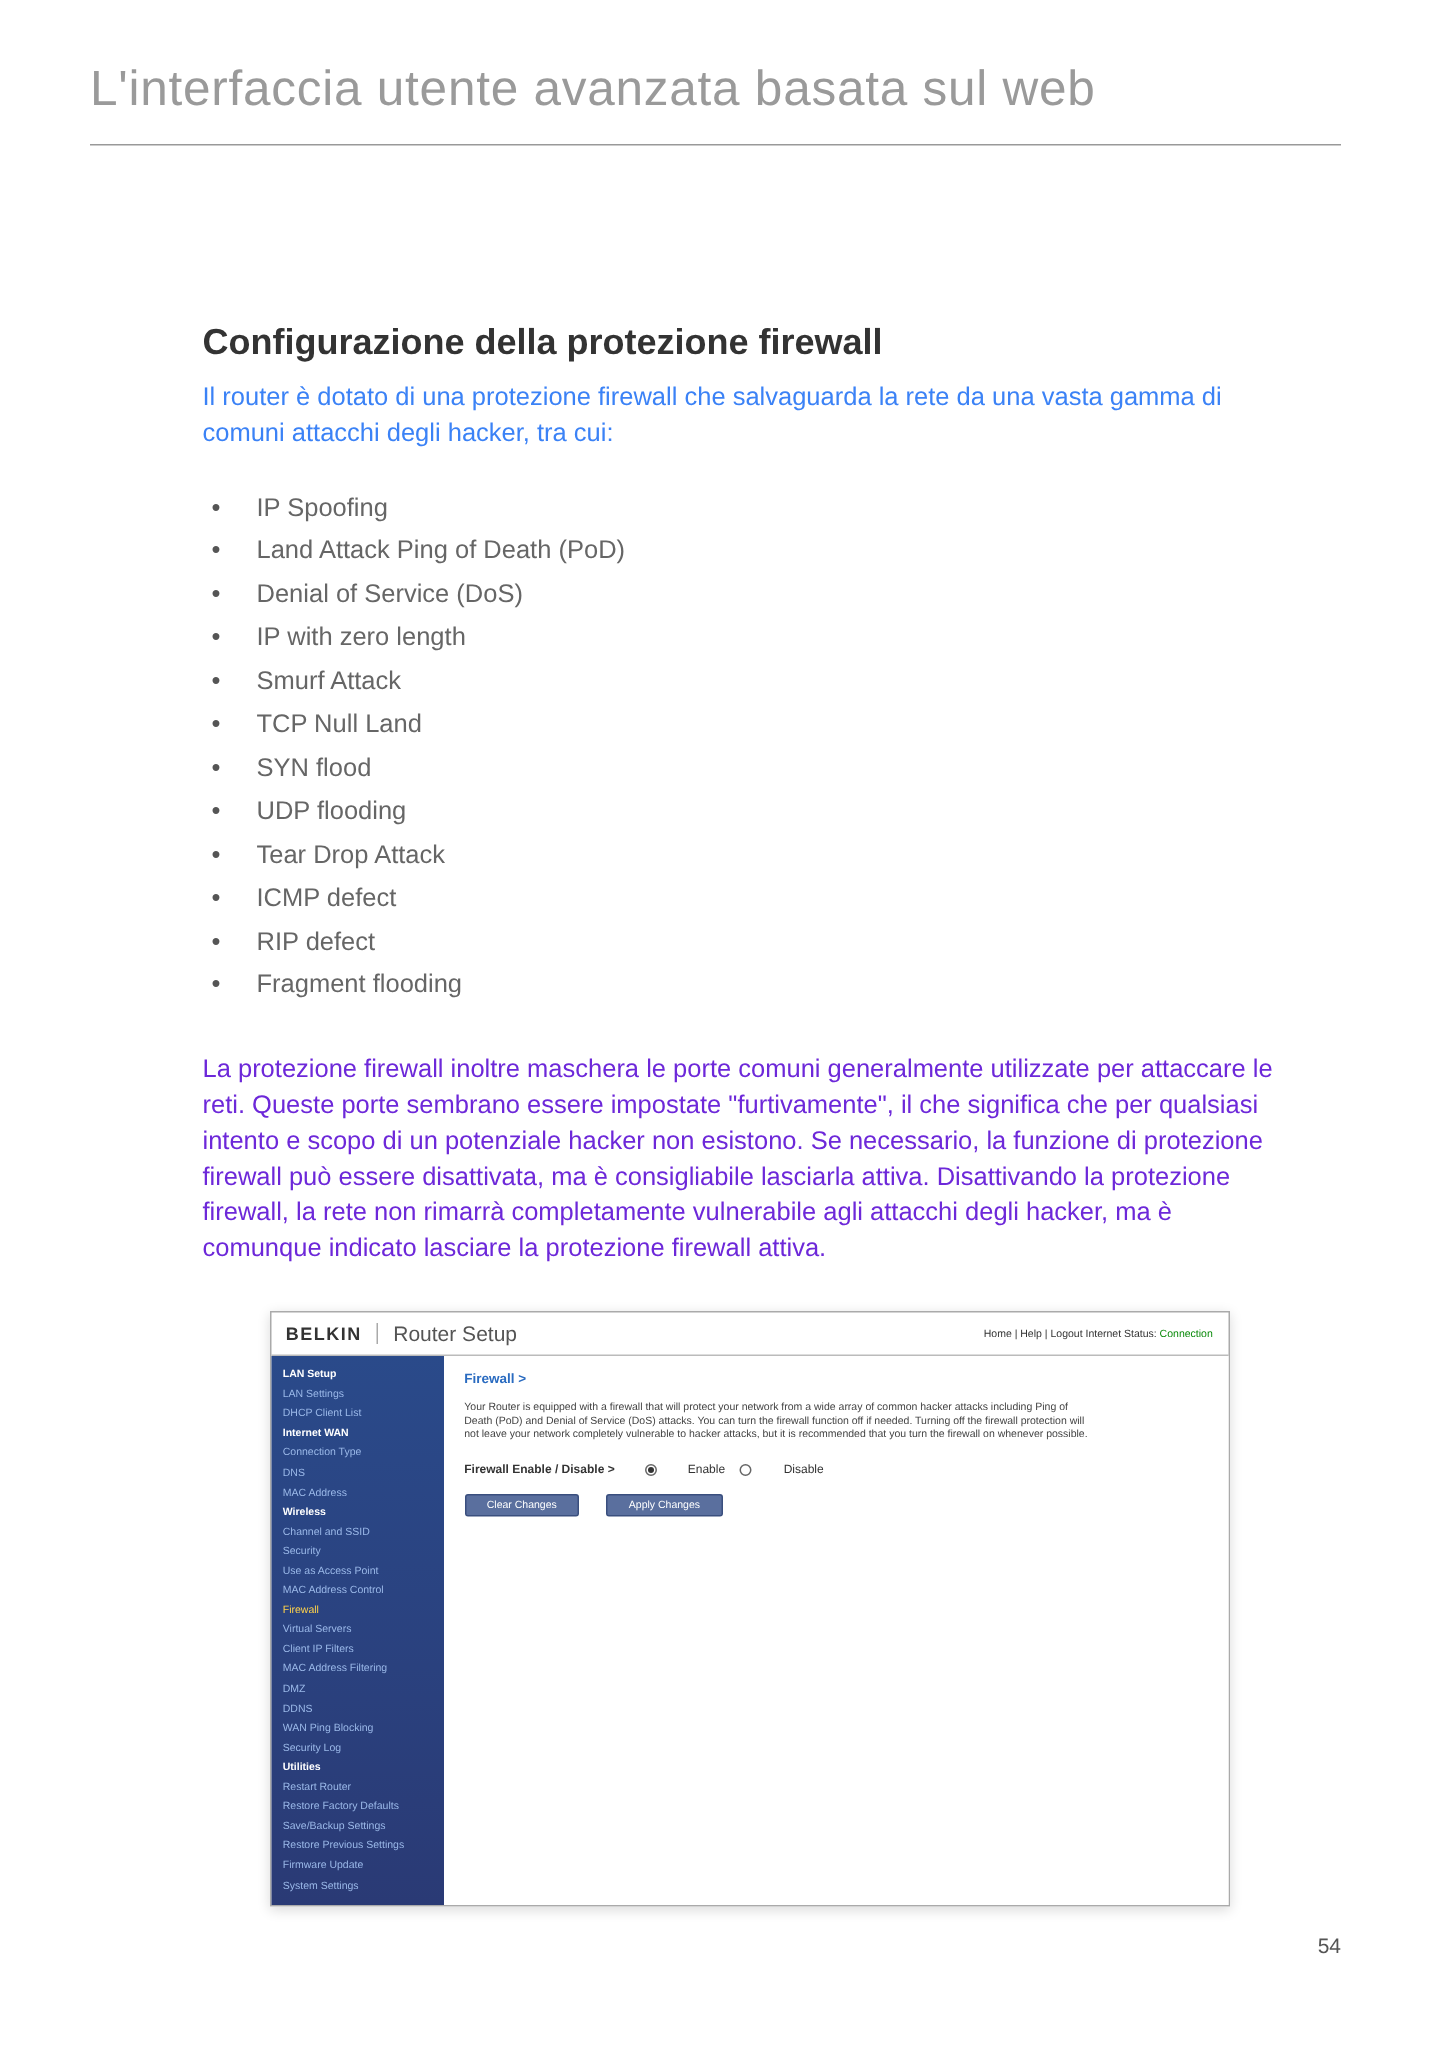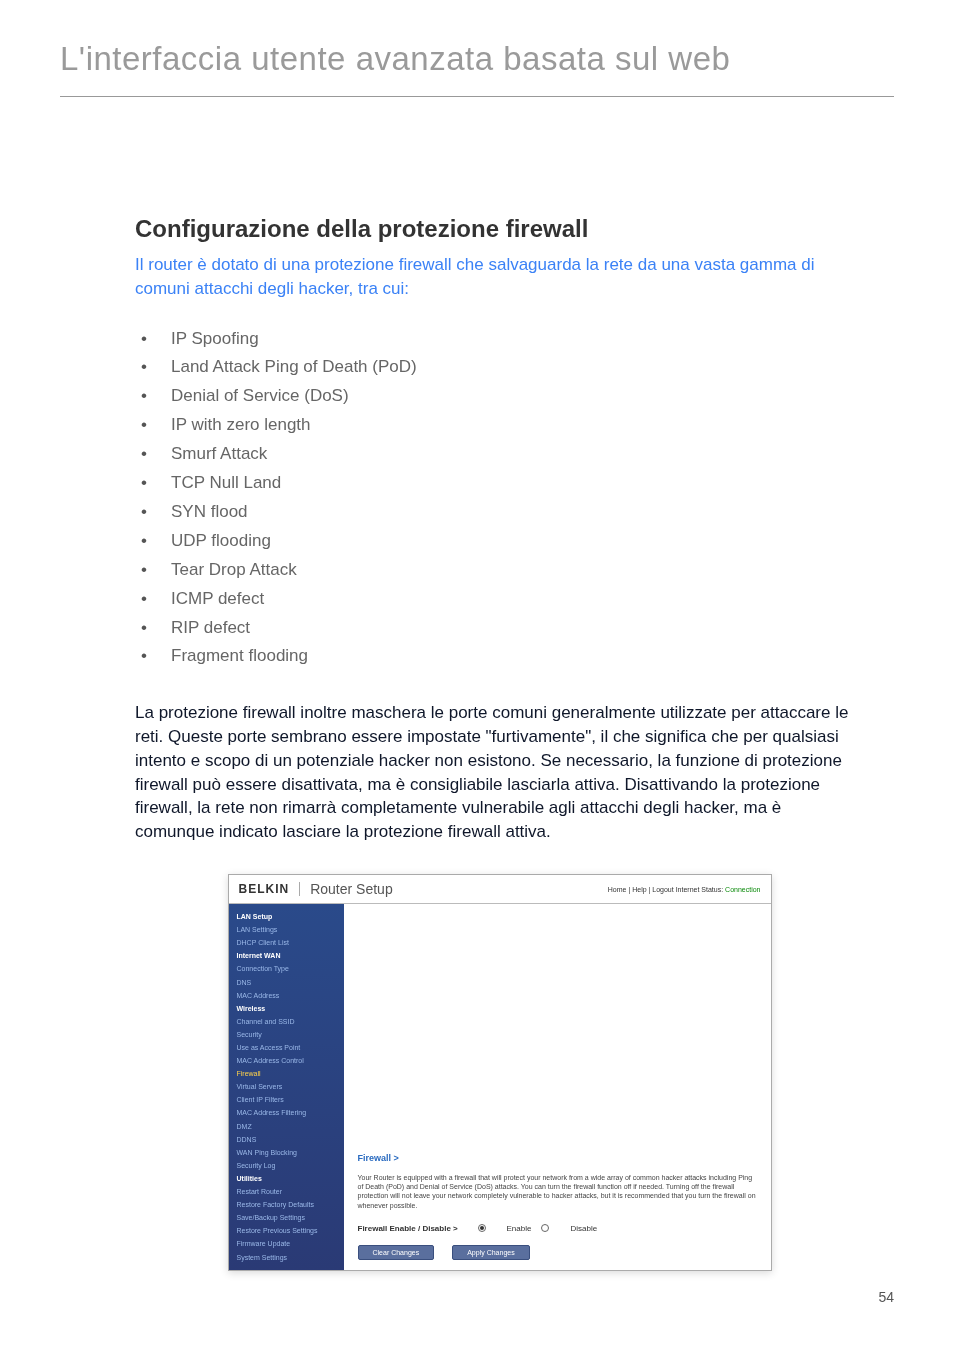--- a/index.html
+++ b/index.html
@@ -48,28 +48,28 @@
       position: relative;
     }
     .bullet-list li::before {
       content: "•";
       position: absolute;
       left: 6px;
       color: #555;
     }
     .body-text {
       font-size: 17px;
-      color: #0f172a;
+      color: #6d28d9;
       line-height: 1.4;
       margin-bottom: 30px;
     }
     .screenshot {
       border: 1px solid #aaa;
       margin: 0 auto;
-      width: 544px;
+      width: 640px;
       box-shadow: 0 2px 8px rgba(0,0,0,0.15);
       display: flex;
       flex-direction: column;
       font-size: 8px;
     }
     .ss-header {
       display: flex;
       align-items: center;
       border-bottom: 1px solid #bbb;
       padding: 6px 10px;
@@ -89,21 +89,20 @@
     }
     .ss-header-links {
       margin-left: auto;
       font-size: 7px;
       color: #333;
     }
     .ss-header-links .conn { color: #0a8a0a; }
     .ss-body {
       display: flex;
       min-height: 250px;
-      align-items: flex-end;
     }
     .ss-sidebar {
       width: 115px;
       background: linear-gradient(#2a4a8a, #2a3a75);
       padding: 6px 0;
     }
     .ss-sidebar-item {
       color: #9ab8e8;
       font-size: 7px;
       padding: 2px 8px;

